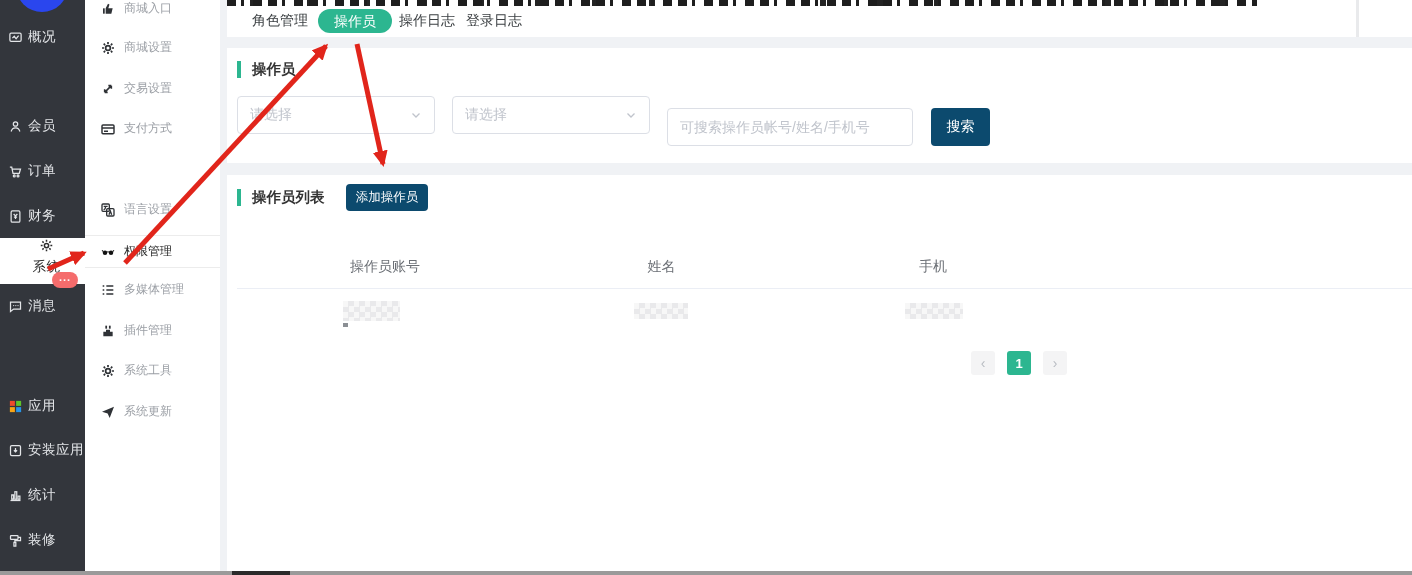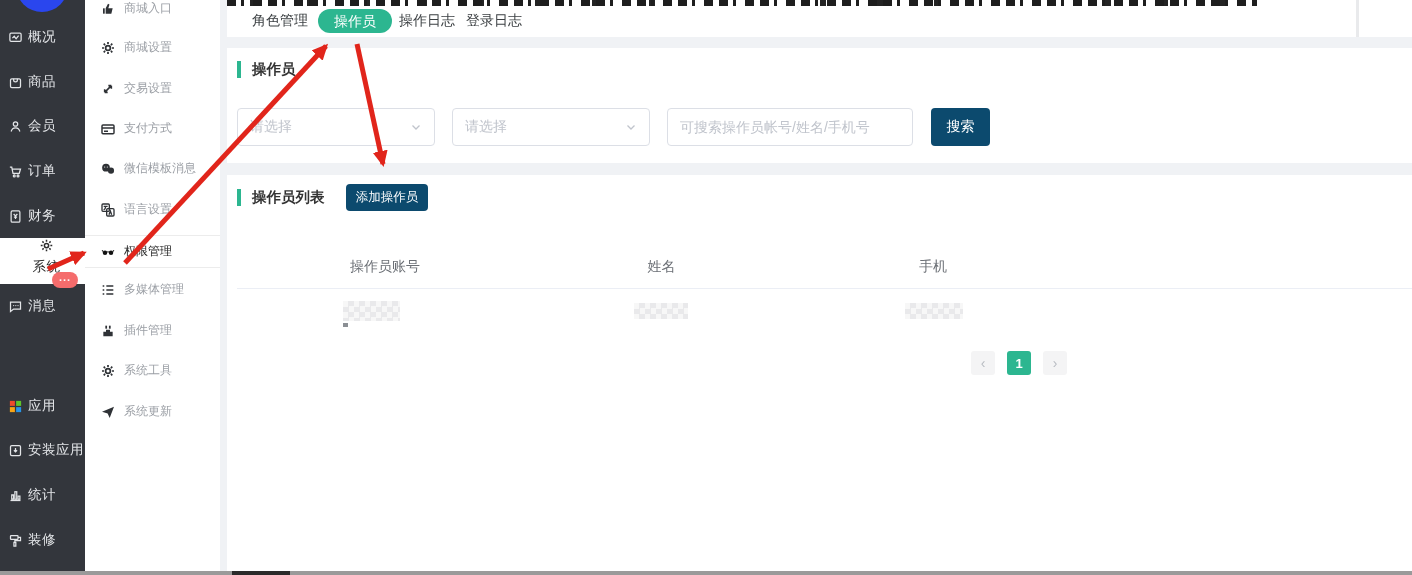--- a/index.html
+++ b/index.html
@@ -40,21 +40,21 @@
       repeating-linear-gradient(90deg,#1e1e1e 0 9px,transparent 9px 14px,#1e1e1e 14px 17px,transparent 17px 26px,#1e1e1e 26px 35px,transparent 35px 41px),
       repeating-linear-gradient(90deg,transparent 0 23px,#242424 23px 29px,transparent 29px 57px); }
 
   .card { position:absolute; left:0; background:#ffffff; }
   .card-f { top:48px; width:1185px; height:115px; }
   .card-l { top:175px; width:1185px; height:400px; }
   .sec-title { position:absolute; display:flex; align-items:center; gap:11px; }
   .sec-bar { width:4px; height:17px; background:#2cb690; }
   .sec-text { font-size:14.5px; font-weight:bold; color:#333; white-space:nowrap; }
 
-  .select-box { position:absolute; top:60px; width:198px; height:38px; border:1px solid #dcdfe6; border-radius:4px; background:#fff; display:flex; align-items:center; justify-content:space-between; padding:0 12px; cursor:pointer; }
+  .select-box { position:absolute; top:48px; width:198px; height:38px; border:1px solid #dcdfe6; border-radius:4px; background:#fff; display:flex; align-items:center; justify-content:space-between; padding:0 12px; cursor:pointer; }
   .select-box .ph { font-size:14px; color:#c0c4cc; }
   .chev { width:12px; height:12px; color:#c0c4cc; display:inline-flex; }
   .chev svg { width:12px; height:12px; }
   .search-input { position:absolute; top:60px; left:440px; width:246px; height:38px; border:1px solid #dcdfe6; border-radius:4px; padding:0 12px; font-size:14px; color:#333; outline:none; }
   .search-input::placeholder { color:#c0c4cc; }
   .btn-green { background:#0c4a6e; color:#fff; border:none; border-radius:4px; cursor:pointer; }
   .search-btn { position:absolute; top:60px; left:704px; width:59px; height:38px; font-size:14px; }
   .add-btn { position:absolute; top:9px; left:119px; width:82px; height:27px; font-size:12.5px; }
 
   .thead { position:absolute; top:83px; left:10px; width:1103px; display:grid; grid-template-columns:296px 257px 286px 264px; }
@@ -82,29 +82,20 @@
 
     <div class="s1item" style="top:14px">
       <span class="s1icon">
           <svg viewBox="0 0 24 24" fill="none" stroke="currentColor" stroke-width="2">
             <rect x="3" y="5" width="18" height="13" rx="2"></rect>
             <path d="M7 13l3-3 3 4 4-5"></path>
           </svg>
         </span>
       <span class="s1label">概况</span>
     </div>
-    <div class="s1item" style="top:59px">
-      <span class="s1icon">
-          <svg viewBox="0 0 24 24" fill="none" stroke="currentColor" stroke-width="2">
-            <rect x="4" y="6" width="16" height="14" rx="2"></rect>
-            <path d="M9 6v2a3 3 0 0 0 6 0V6"></path>
-          </svg>
-        </span>
-      <span class="s1label">商品</span>
-    </div>
     <div class="s1item" style="top:103px">
       <span class="s1icon">
           <svg viewBox="0 0 24 24" fill="none" stroke="currentColor" stroke-width="2">
             <circle cx="12" cy="8" r="3.5"></circle>
             <path d="M5 20c1-4 4-6 7-6s6 2 7 6"></path>
           </svg>
         </span>
       <span class="s1label">会员</span>
     </div>
     <div class="s1item" style="top:148px">
@@ -218,31 +209,20 @@
       <span class="s2label">交易设置</span>
     </div>
     <div class="s2item" style="top:112px">
       <span class="s2icon">
           <svg viewBox="0 0 24 24" fill="none" stroke="currentColor" stroke-width="2.2">
             <rect x="3" y="6" width="18" height="13" rx="1.5"></rect>
             <path d="M3 10.5h18M6 15.5h6"></path>
           </svg>
         </span>
       <span class="s2label">支付方式</span>
-    </div>
-    <div class="s2item" style="top:152px">
-      <span class="s2icon">
-          <svg viewBox="0 0 24 24">
-            <circle cx="9" cy="10" r="5.8" fill="currentColor"></circle>
-            <circle cx="16.5" cy="14.5" r="4.6" fill="currentColor"></circle>
-            <circle cx="7" cy="9" r=".9" fill="#fff"></circle>
-            <circle cx="11" cy="9" r=".9" fill="#fff"></circle>
-          </svg>
-        </span>
-      <span class="s2label">微信模板消息</span>
     </div>
     <div class="s2item" style="top:193px">
       <span class="s2icon">
           <svg viewBox="0 0 24 24" fill="none" stroke="currentColor" stroke-width="2">
             <rect x="3" y="3" width="11" height="11" rx="1.5"></rect>
             <path d="M5.5 6.5h6M8.5 6.5c0 3-1 4.5-3 5.5"></path>
             <rect x="10" y="10" width="11" height="11" rx="1.5"></rect>
             <path d="M13.5 19l2-5.5 2 5.5"></path>
           </svg>
         </span>

